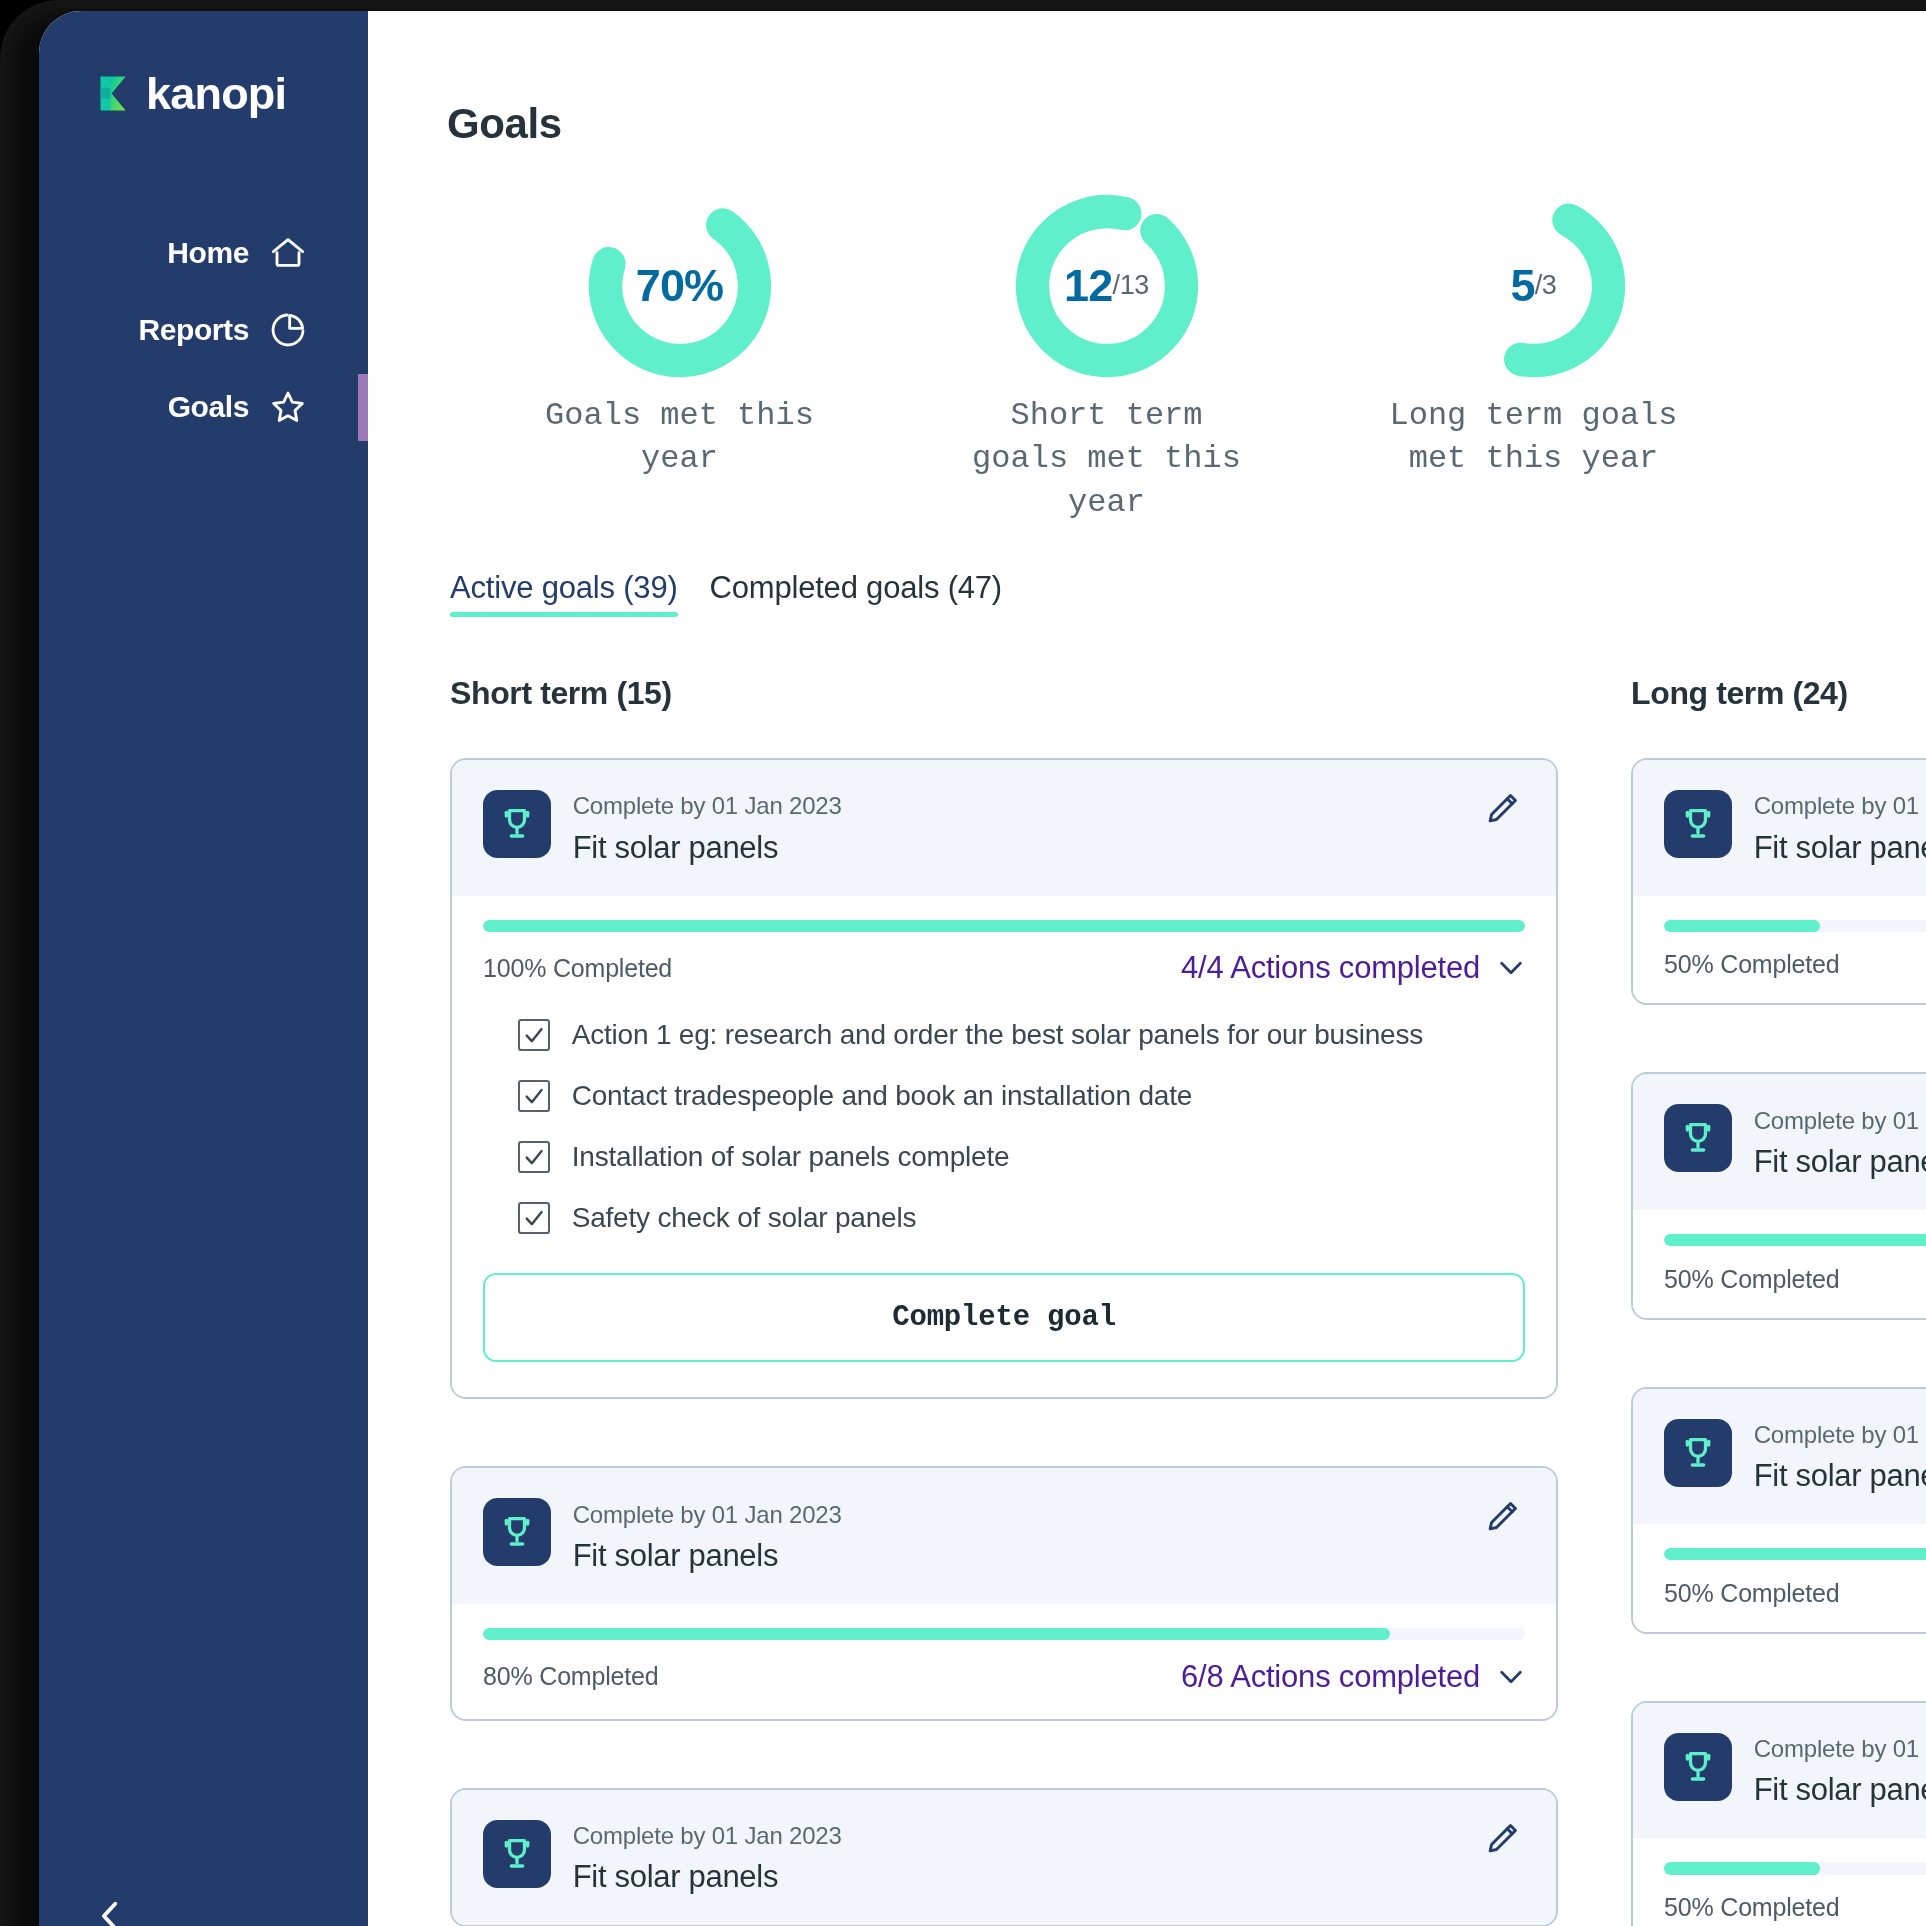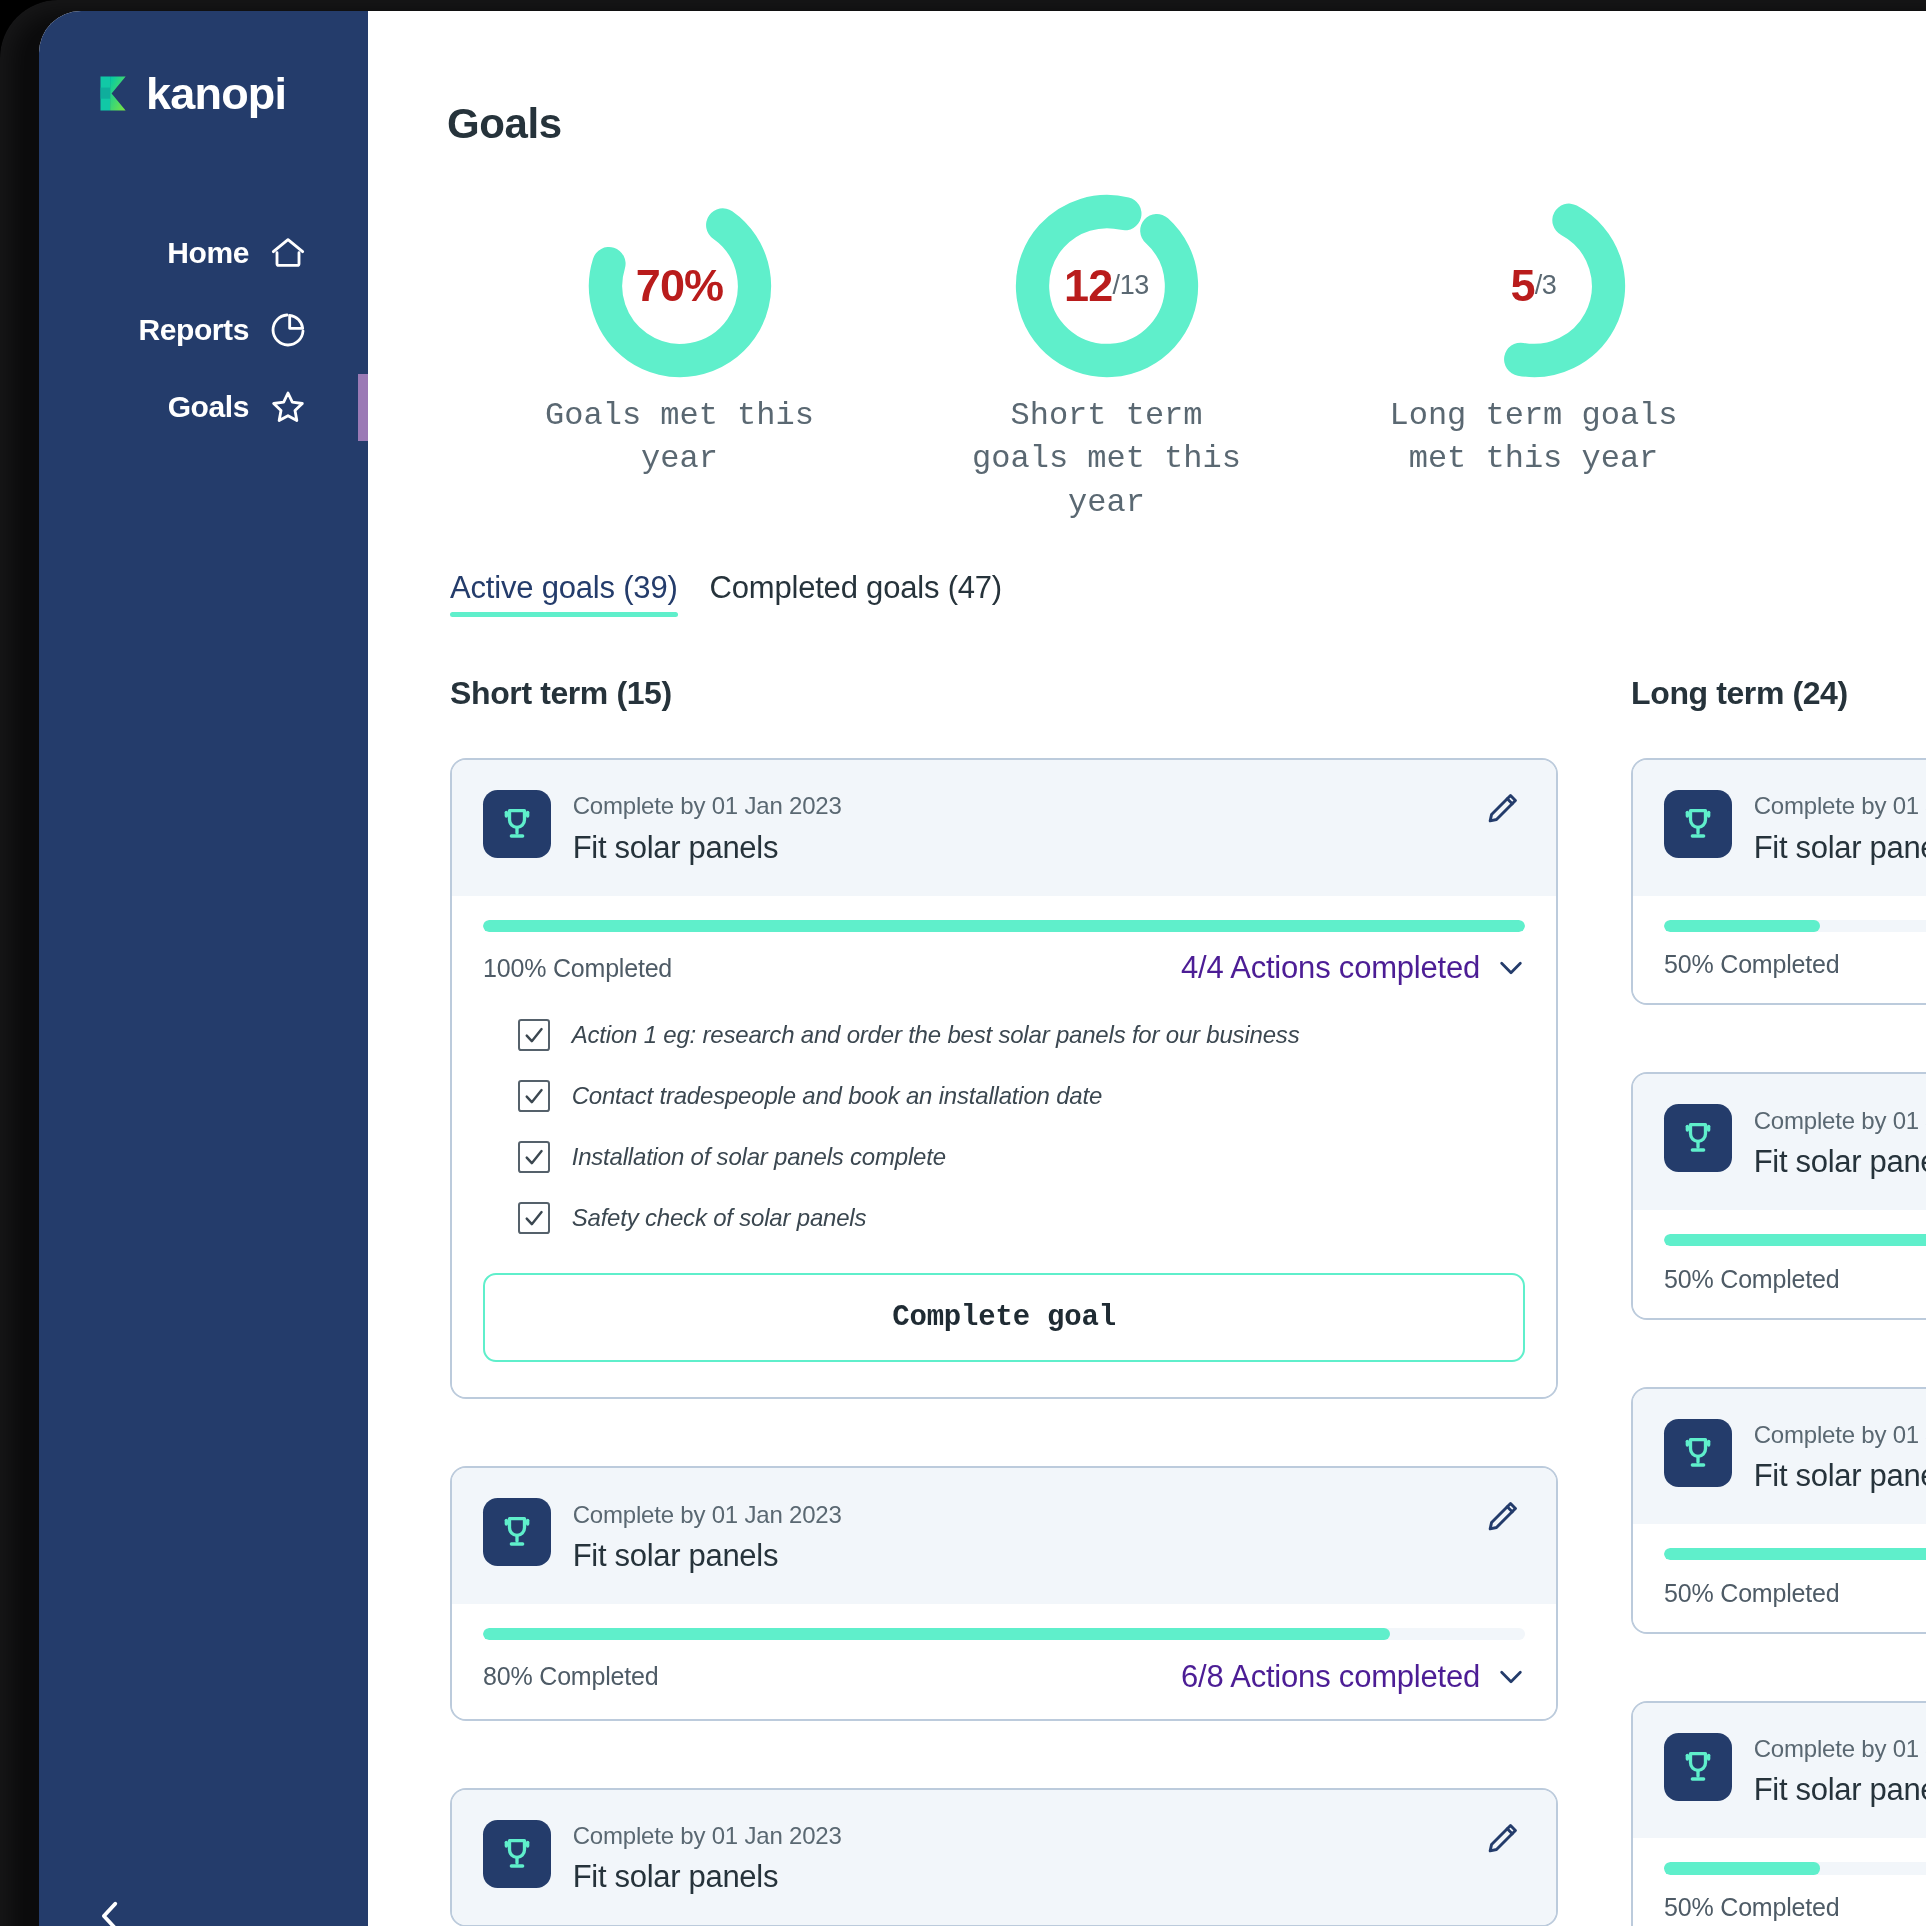--- a/index.html
+++ b/index.html
@@ -142,21 +142,21 @@
     position: absolute;
     left: 0; top: 0;
     width: 196px; height: 196px;
     display: flex;
     align-items: center;
     justify-content: center;
   }
   .donut-main {
     font-size: 45px;
     font-weight: 700;
-    color: #b91c1c;
+    color: #0369a1;
     letter-spacing: -0.8px;
   }
   .donut-sub {
     font-size: 27px;
     font-weight: 400;
     color: #5A6872;
     letter-spacing: -0.4px;
   }
   .stat-caption {
     margin-top: 10px;
@@ -315,25 +315,24 @@
     flex: 0 0 32px;
     width: 32px; height: 32px;
     border: 2.7px solid #55616B;
     border-radius: 3.1px;
     display: flex;
     align-items: center;
     justify-content: center;
   }
   .action-check svg { width: 22.3px; height: 22.3px; }
   .action-text {
-    font-size: 24px;
+    font-size: 28px;
     color: #3B4750;
     font-weight: 400;
     letter-spacing: -0.2px;
-    font-style: italic;
   }
   .complete-goal-btn {
     display: block;
     width: calc(100% - 0px);
     margin: 24px 0 11.6px 0;
     padding: 26px 0;
     background: #ffffff;
     border: 2.7px solid #5FEFCB;
     border-radius: 13px;
     font-family: Liberation Mono, monospace;

